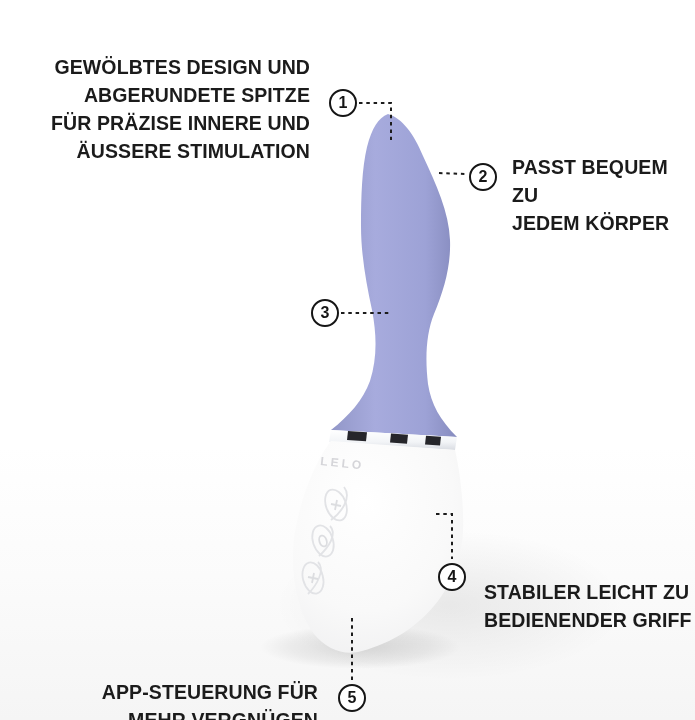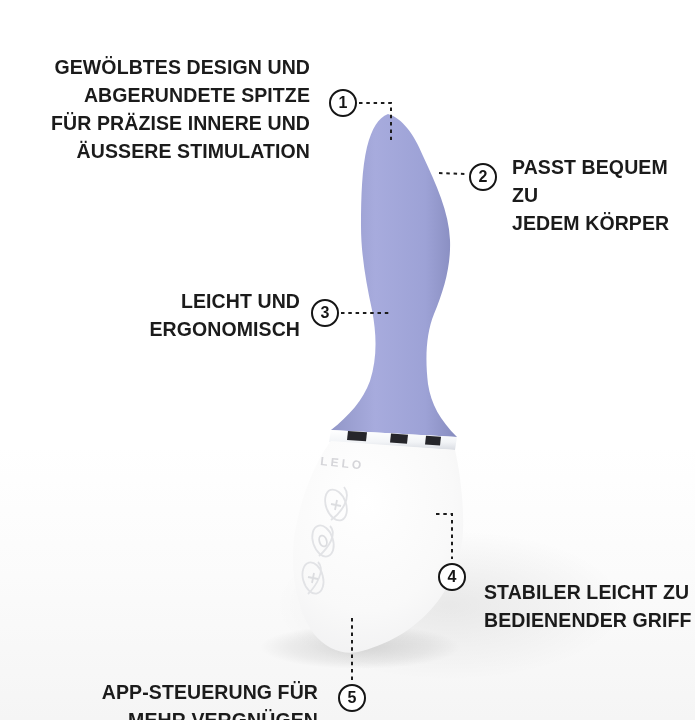--- a/index.html
+++ b/index.html
@@ -132,19 +132,17 @@
   <div class="callout-circle" style="left:311px;top:299px;">3</div>
   <div class="callout-circle" style="left:438px;top:563px;">4</div>
   <div class="callout-circle" style="left:338px;top:684px;">5</div>
 
   <div class="label align-left" style="left:512px;top:153px;">PASST BEQUEM ZU
 JEDEM KÖRPER</div>
   <div class="label align-right" style="right:385px;top:53px;">GEWÖLBTES DESIGN UND
 ABGERUNDETE SPITZE
 FÜR PRÄZISE INNERE UND
 ÄUSSERE STIMULATION</div>
-  <div class="label align-right" style="right:395px;top:287px;">LEICHT UND
-ERGONOMISCH</div>
   <div class="label align-left" style="left:484px;top:578px;">STABILER LEICHT ZU
 BEDIENENDER GRIFF</div>
   <div class="label align-right" style="right:377px;top:678px;">APP-STEUERUNG FÜR
 MEHR VERGNÜGEN</div>
 </div>
 
 </body></html>

